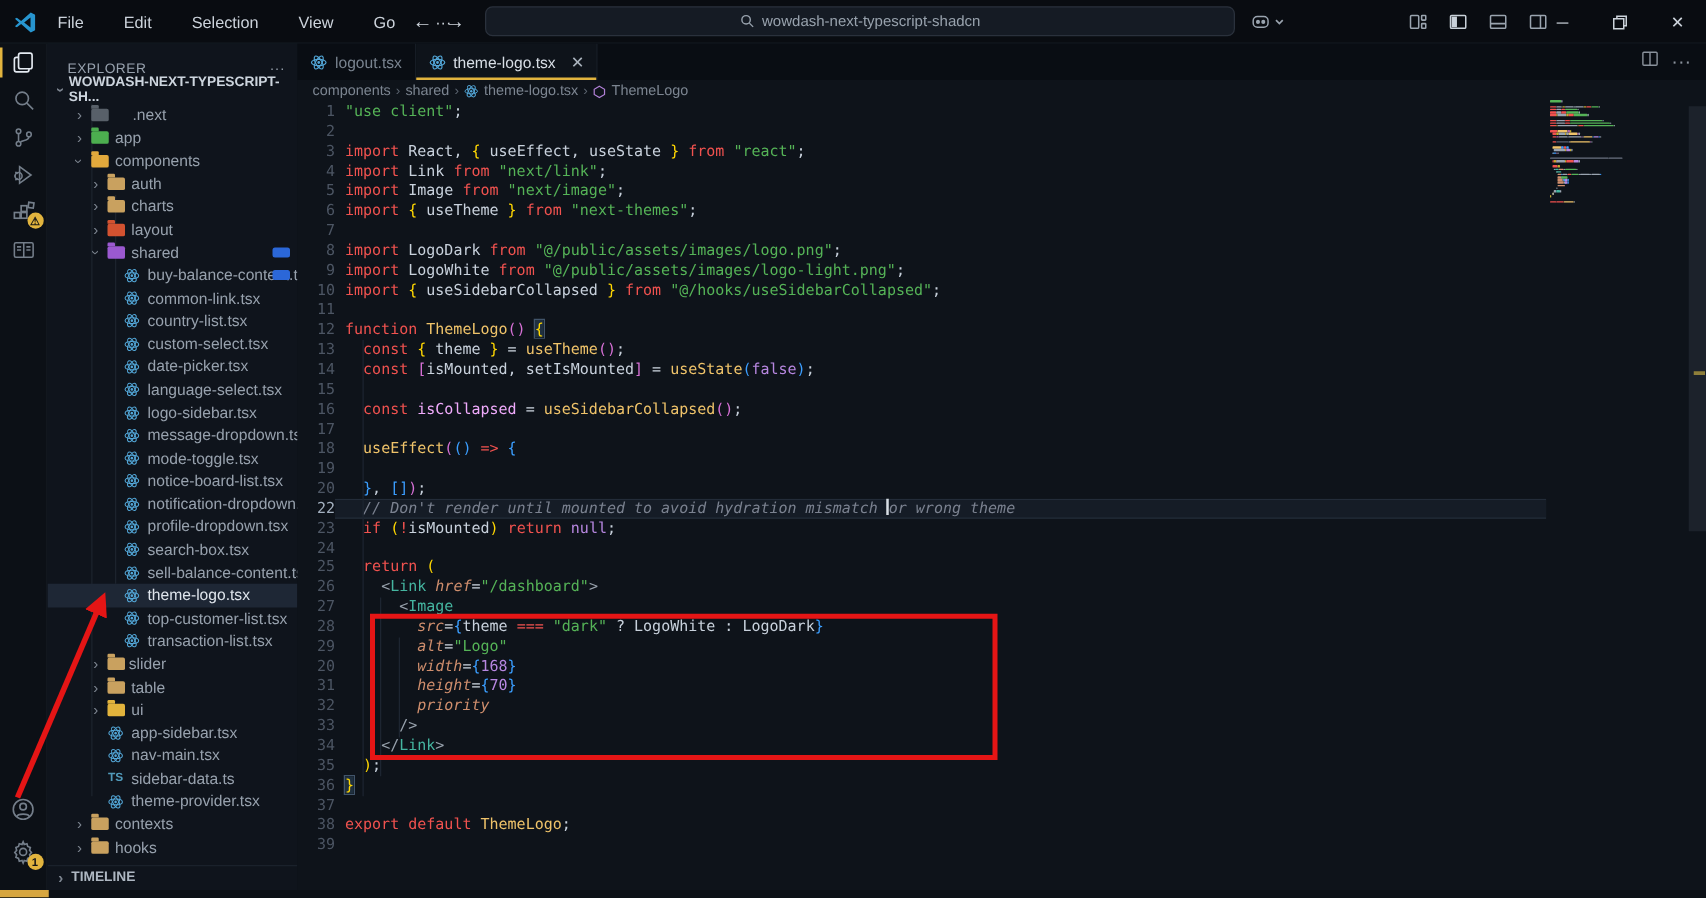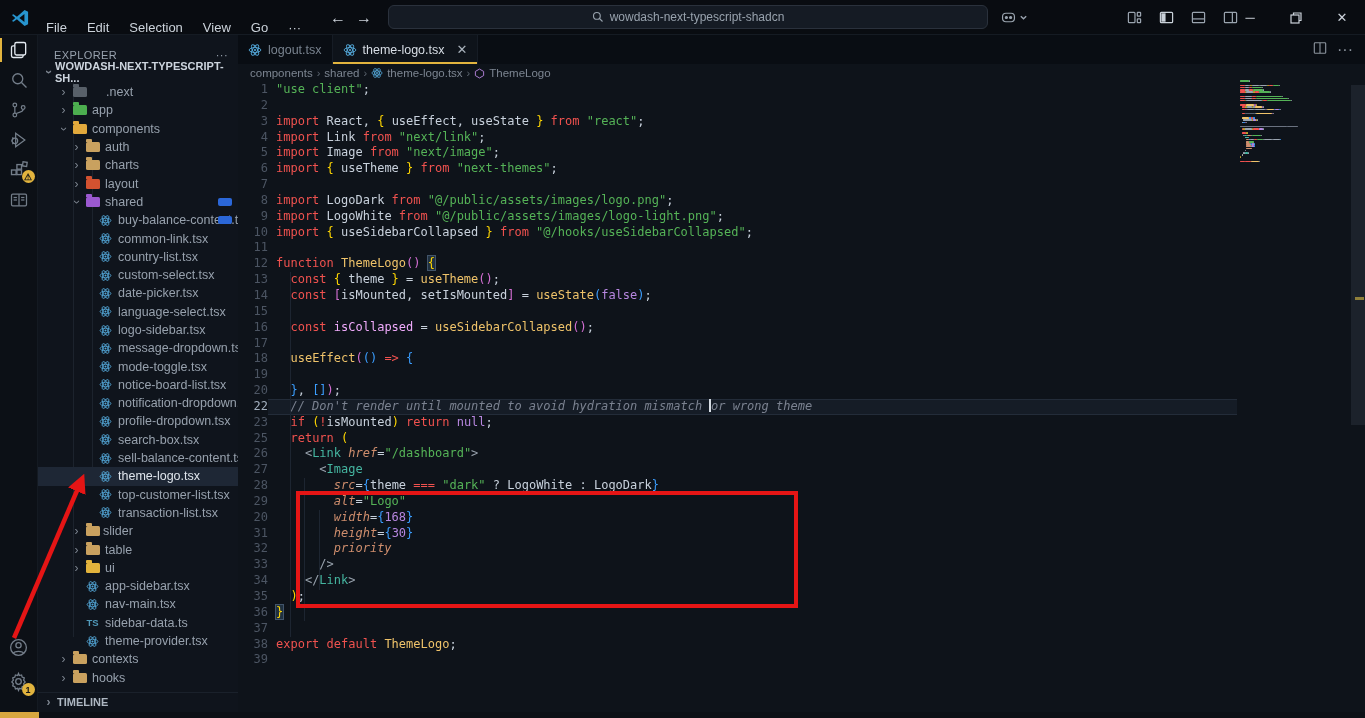--- a/index.html
+++ b/index.html
@@ -4,21 +4,21 @@
 <style>
   * { box-sizing: border-box; margin:0; padding:0; }
   html,body { width:1365px; height:718px; overflow:hidden; background:#0d1117;
     font-family:"Liberation Sans", sans-serif; }
   .window { position:relative; width:1365px; height:718px; background:#0d1117; overflow:hidden; }
 
   
   .titlebar { position:absolute; top:0; left:0; right:0; height:35px; background:#090c11;
     border-bottom:1px solid #151b23; }
   .vscode-logo { position:absolute; left:10px; top:8px; width:20px; height:20px; }
-  .menus { position:absolute; left:36px; top:0; height:35px; display:flex; align-items:flex-end; }
+  .menus { position:absolute; left:36px; top:0; height:35px; display:flex; align-items:center;gap:12px; }
   .menu { padding:0 10px; font-size:13px; color:#ccd3db; cursor:default; }
   .nav-arrows { position:absolute; left:330px; top:0; height:35px; display:flex; align-items:center; gap:10px;
     color:#cdd4dc; font-size:16px; }
   .searchbox { position:absolute; left:388px; top:5px; width:600px; height:24px; background:#151b24;
     border:1px solid #2a313c; border-radius:6px; display:flex; align-items:center; justify-content:center;
     color:#98a2ad; font-size:12px; gap:6px; }
   .tb-icon { width:28px; height:26px; display:flex; align-items:center; justify-content:center; color:#9aa4af; }
   .copilot-wrap { position:absolute; left:1000px; top:0; height:35px; display:flex; align-items:center; gap:2px; color:#9aa4af; }
   .layout-group { position:absolute; left:1120px; top:0; height:35px; display:flex; align-items:center; gap:4px; }
   .win-controls { position:absolute; right:0; top:0; height:35px; display:flex; }
@@ -669,27 +669,28 @@
         <div class="code-line"><span class="gutter">13</span><span class="ltext"><span class="tk-p">  </span><span class="tk-k">const</span><span class="tk-b1"> {</span><span class="tk-v"> theme</span><span class="tk-b1"> }</span><span class="tk-p"> =</span><span class="tk-f"> useTheme</span><span class="tk-b2">()</span><span class="tk-p">;</span></span></div>
         <div class="code-line"><span class="gutter">14</span><span class="ltext"><span class="tk-p">  </span><span class="tk-k">const</span><span class="tk-b2"> [</span><span class="tk-v">isMounted</span><span class="tk-p">,</span><span class="tk-v"> setIsMounted</span><span class="tk-b2">]</span><span class="tk-p"> =</span><span class="tk-f"> useState</span><span class="tk-b3">(</span><span class="tk-n">false</span><span class="tk-b3">)</span><span class="tk-p">;</span></span></div>
         <div class="code-line"><span class="gutter">15</span><span class="ltext"></span></div>
         <div class="code-line"><span class="gutter">16</span><span class="ltext"><span class="tk-p">  </span><span class="tk-k">const</span><span class="tk-dim"> isCollapsed</span><span class="tk-p"> =</span><span class="tk-f"> useSidebarCollapsed</span><span class="tk-b2">()</span><span class="tk-p">;</span></span></div>
         <div class="code-line"><span class="gutter">17</span><span class="ltext"></span></div>
         <div class="code-line"><span class="gutter">18</span><span class="ltext"><span class="tk-p">  </span><span class="tk-f">useEffect</span><span class="tk-b2">(</span><span class="tk-b3">()</span><span class="tk-op"> =&gt;</span><span class="tk-b3"> {</span></span></div>
         <div class="code-line"><span class="gutter">19</span></div>
         <div class="code-line"><span class="gutter">20</span><span class="ltext"><span class="tk-p">  </span><span class="tk-b3">}</span><span class="tk-p">,</span><span class="tk-b3"> []</span><span class="tk-b2">)</span><span class="tk-p">;</span></span></div>
         <div class="code-line current"><span class="gutter">22</span><span class="ltext"><span class="tk-c">  // Don't render until mounted to avoid hydration mismatch </span><span class="cursor"></span><span class="tk-c">or wrong theme</span></span></div>
         <div class="code-line"><span class="gutter">23</span><span class="ltext"><span class="tk-p">  </span><span class="tk-k">if</span><span class="tk-b1"> (</span><span class="tk-op">!</span><span class="tk-v">isMounted</span><span class="tk-b1">)</span><span class="tk-k"> return</span><span class="tk-n"> null</span><span class="tk-p">;</span></span></div>
+        <div class="code-line"><span class="gutter">24</span><span class="ltext"></span></div>
         <div class="code-line"><span class="gutter">25</span><span class="ltext"><span class="tk-p">  </span><span class="tk-k">return</span><span class="tk-b1"> (</span></span></div>
         <div class="code-line"><span class="gutter">26</span><span class="ltext"><span class="tk-p">    </span><span class="tk-ab">&lt;</span><span class="tk-t">Link</span><span class="tk-a"> href</span><span class="tk-p">=</span><span class="tk-s">"/dashboard"</span><span class="tk-ab">&gt;</span></span></div>
         <div class="code-line"><span class="gutter">27</span><span class="ltext"><span class="tk-p">      </span><span class="tk-ab">&lt;</span><span class="tk-t">Image</span></span></div>
         <div class="code-line"><span class="gutter">28</span><span class="ltext"><span class="tk-p">        </span><span class="tk-a">src</span><span class="tk-p">=</span><span class="tk-b3">{</span><span class="tk-v">theme</span><span class="tk-op"> ===</span><span class="tk-s"> "dark"</span><span class="tk-p"> ?</span><span class="tk-v"> LogoWhite</span><span class="tk-p"> :</span><span class="tk-v"> LogoDark</span><span class="tk-b3">}</span></span></div>
         <div class="code-line"><span class="gutter">29</span><span class="ltext"><span class="tk-p">        </span><span class="tk-a">alt</span><span class="tk-p">=</span><span class="tk-s">"Logo"</span></span></div>
         <div class="code-line"><span class="gutter">20</span><span class="ltext"><span class="tk-p">        </span><span class="tk-a">width</span><span class="tk-p">=</span><span class="tk-b3">{</span><span class="tk-n">168</span><span class="tk-b3">}</span></span></div>
-        <div class="code-line"><span class="gutter">31</span><span class="ltext"><span class="tk-p">        </span><span class="tk-a">height</span><span class="tk-p">=</span><span class="tk-b3">{</span><span class="tk-n">30</span><span class="tk-b3">}</span></span></div>
+        <div class="code-line"><span class="gutter">31</span><span class="ltext"><span class="tk-p">        </span><span class="tk-a">height</span><span class="tk-p">=</span><span class="tk-b3">{</span><span class="tk-n">70</span><span class="tk-b3">}</span></span></div>
         <div class="code-line"><span class="gutter">32</span><span class="ltext"><span class="tk-p">        </span><span class="tk-a">priority</span></span></div>
         <div class="code-line"><span class="gutter">33</span><span class="ltext"><span class="tk-p">      </span><span class="tk-ab">/&gt;</span></span></div>
         <div class="code-line"><span class="gutter">34</span><span class="ltext"><span class="tk-p">    </span><span class="tk-ab">&lt;/</span><span class="tk-t">Link</span><span class="tk-ab">&gt;</span></span></div>
         <div class="code-line"><span class="gutter">35</span><span class="ltext"><span class="tk-p">  </span><span class="tk-b1">)</span><span class="tk-p">;</span></span></div>
         <div class="code-line"><span class="gutter">36</span><span class="ltext"><span class="tk-b1h">}</span></span></div>
         <div class="code-line"><span class="gutter">37</span><span class="ltext"></span></div>
         <div class="code-line"><span class="gutter">38</span><span class="ltext"><span class="tk-k">export</span><span class="tk-k"> default</span><span class="tk-f"> ThemeLogo</span><span class="tk-p">;</span></span></div>
         <div class="code-line"><span class="gutter">39</span><span class="ltext"></span></div>
       <div class="indent-guide" style="left:52px; top:190px; height:365px;"></div>
       <div class="indent-guide" style="left:66px; top:396px; height:143px;"></div>

